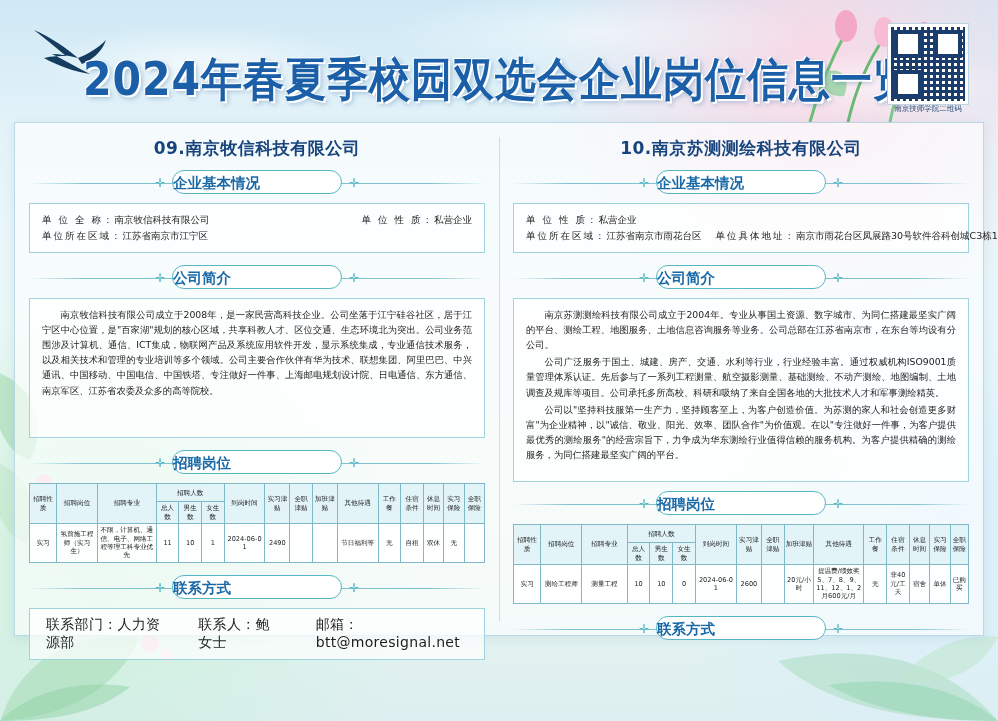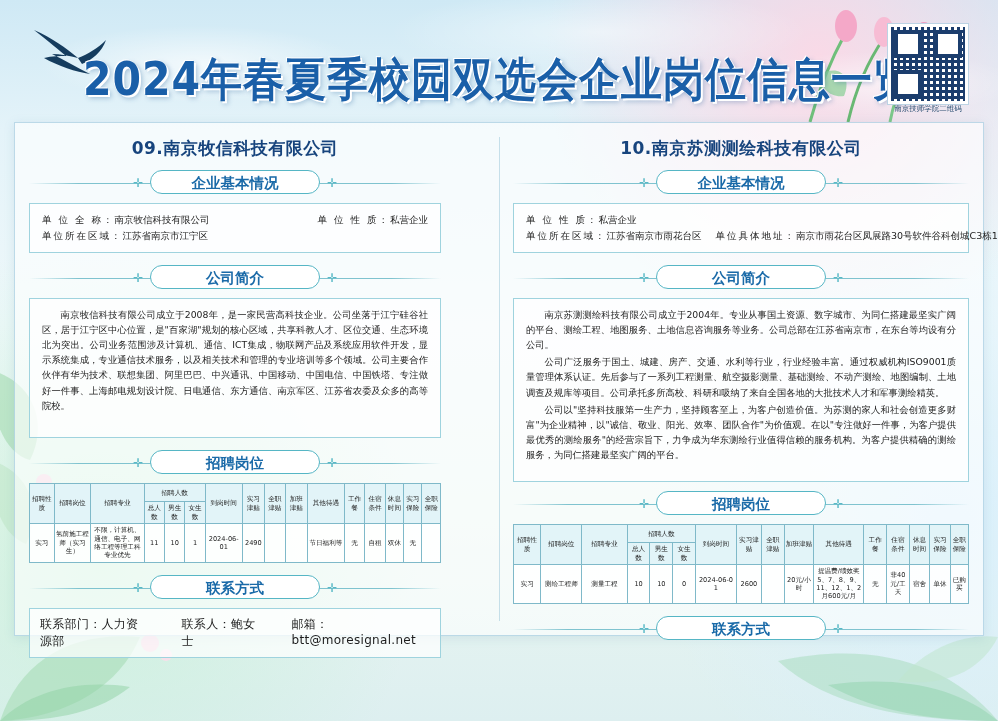--- a/index.html
+++ b/index.html
@@ -117,21 +117,20 @@
   
   .panel {
     position: relative;
     z-index: 3;
     margin: 0 14px;
     height: 512px;
     background: rgba(255,255,255,0.62);
     border: 1px solid rgba(140,190,215,0.55);
     box-shadow: 0 2px 10px rgba(90,140,170,0.15);
     display: flex;
-    gap: 44px;
   }
   .col {
     width: 50%;
     box-sizing: border-box;
     padding: 10px 14px 6px 14px;
     position: relative;
   }
   .col + .col::before {
     content: "";
     position: absolute;
@@ -162,21 +161,20 @@
     background: linear-gradient(90deg, rgba(120,190,210,0) 0%, #7fc3cf 12%, #7fc3cf 88%, rgba(120,190,210,0) 100%);
   }
   .sec-head .pill {
     position: relative;
     display: block;
     width: 170px;
     margin: 0 auto;
     background: #ffffff;
     border: 1.4px solid #56b6c5;
     border-radius: 13px;
-    text-align: center;
     font-family: "DejaVu Sans", sans-serif;
     font-weight: bold;
     font-size: 14.5px;
     line-height: 24px;
     color: #1a6aa8;
     height: 24px;
     box-sizing: border-box;
   }
   .sec-head .plus {
     position: absolute;
@@ -236,22 +234,22 @@
   table.jobs thead th {
     background: rgba(223,243,247,0.9);
     font-weight: normal;
     height: 13px;
   }
   table.jobs tbody td { height: 34px; }
 
   .contact-box {
     border: 1px solid #9fd3de;
     background: rgba(255,255,255,0.72);
-    padding: 7px 10px;
-    font-size: 12px;
+    padding: 7px 16px;
+    font-size: 14px;
     font-family: "DejaVu Sans", sans-serif;
     color: #1d1d1d;
     display: flex;
     justify-content: center;
     gap: 36px;
     letter-spacing: .3px;
   }
   .spacer-sm { height: 9px; }
   .spacer-md { height: 12px; }
 </style>

